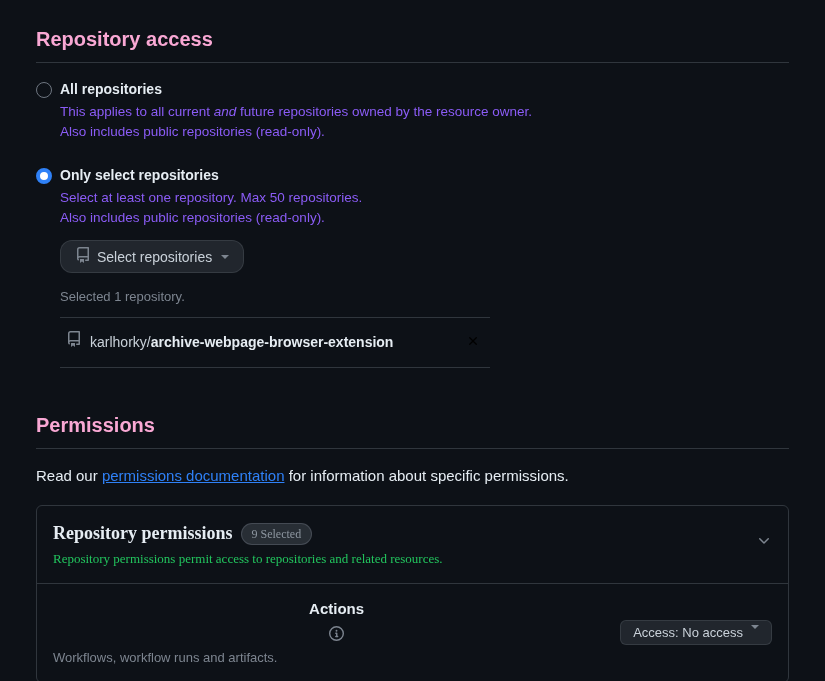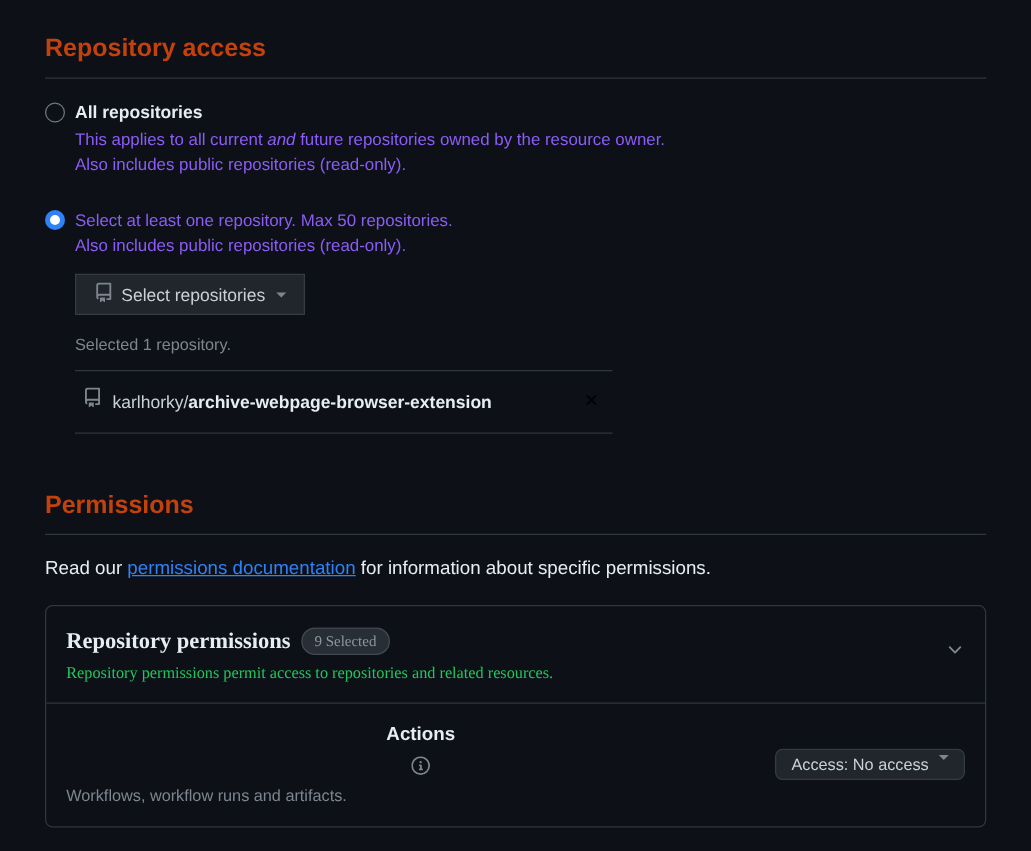--- a/index.html
+++ b/index.html
@@ -7,21 +7,21 @@
     background: #0d1117;
     color: #e6edf3;
     font-family: -apple-system, BlinkMacSystemFont, "Segoe UI", Helvetica, Arial, sans-serif;
     font-size: 14px;
     line-height: 1.5;
     padding: 24px 36px;
   }
   h2.section-heading {
     font-size: 20px;
     font-weight: 600;
-    color: #c2410c;
+    color: #f9a8d4;
     padding-bottom: 8px;
     border-bottom: 1px solid #30363d;
     margin-bottom: 16px;
   }
   .radio-group { margin-bottom: 42px; }
   .radio-item {
     display: flex;
     align-items: flex-start;
     gap: 8px;
     margin-bottom: 22px;
@@ -55,21 +55,21 @@
     margin-top: 2px;
   }
   .radio-desc em { font-style: italic; }
   .btn {
     display: inline-flex;
     align-items: center;
     gap: 6px;
     background: #21262d;
     color: #c9d1d9;
     border: 1px solid rgba(240,246,252,0.1);
-    border-radius: 0;
+    border-radius: 12px;
     padding: 6px 14px;
     font-size: 14px;
     font-weight: 500;
     cursor: pointer;
     margin-top: 12px;
   }
   .caret {
     width: 0; height: 0;
     border-left: 4px solid transparent;
     border-right: 4px solid transparent;
@@ -187,20 +187,21 @@
       <div class="radio-desc">
         <span>This applies to all current </span><em>and</em><span> future repositories owned by the resource owner.</span><br>
         <span>Also includes public repositories (read-only).</span>
       </div>
     </div>
   </div>
 
   <div class="radio-item">
     <input type="radio" name="repoaccess" checked="" style="">
     <div class="radio-content">
+      <div class="radio-label">Only select repositories</div>
       <div class="radio-desc">
         <span>Select at least one repository. Max 50 repositories.</span><br>
         <span>Also includes public repositories (read-only).</span>
       </div>
 
       <button class="btn">
         <span class="repo-icon">
           <svg width="16" height="16" viewBox="0 0 16 16">
               <path d="M2 2.5A2.5 2.5 0 0 1 4.5 0h8.75a.75.75 0 0 1 .75.75v12.5a.75.75 0 0 1-.75.75h-2.5a.75.75 0 0 1 0-1.5h1.75v-2h-8a1 1 0 0 0-.714 1.7.75.75 0 1 1-1.072 1.05A2.495 2.495 0 0 1 2 11.5Zm10.5-1h-8a1 1 0 0 0-1 1v6.708A2.486 2.486 0 0 1 4.5 9h8ZM5 12.25a.25.25 0 0 1 .25-.25h3.5a.25.25 0 0 1 .25.25v3.25a.25.25 0 0 1-.4.2l-1.45-1.087a.249.249 0 0 0-.3 0L5.4 15.7a.25.25 0 0 1-.4-.2Z"></path>
             </svg>

